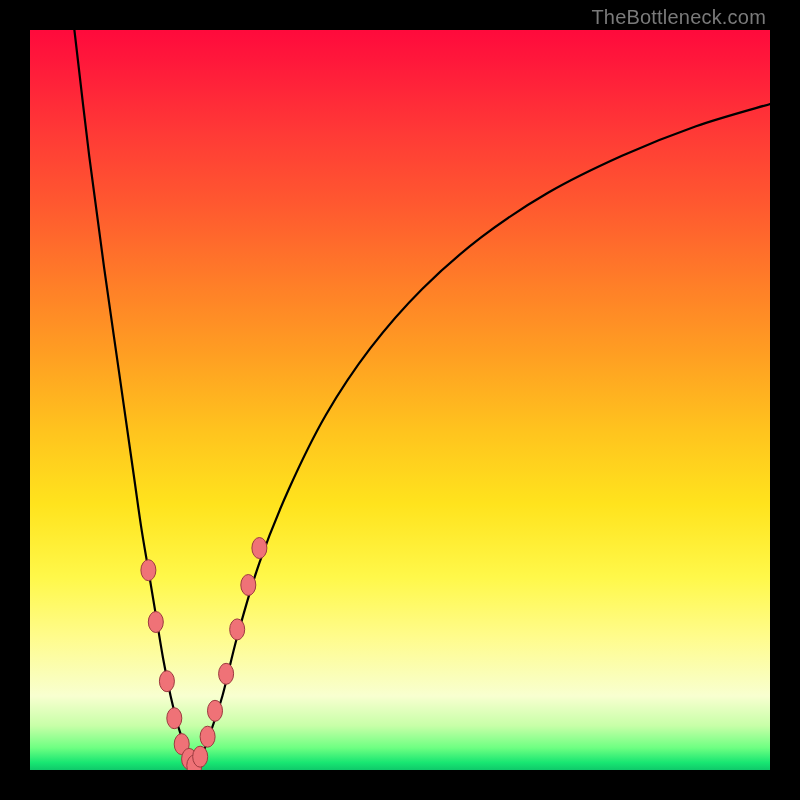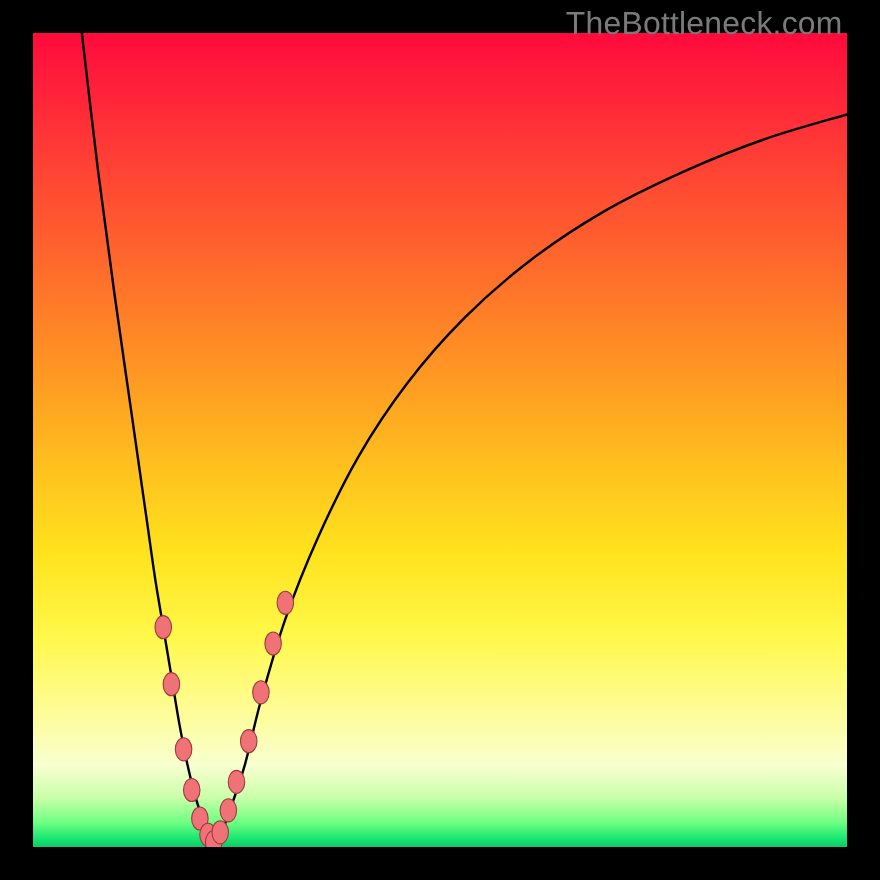--- a/index.html
+++ b/index.html
@@ -53,21 +53,21 @@
   }
   .beads {
     position: absolute;
     inset: 0;
   }
   .watermark {
     position: absolute;
     top: 6px;
     right: 34px;
     color: #7a7a7a;
-    font-size: 29px;
+    font-size: 20px;
     font-weight: 500;
     letter-spacing: 0.2px;
     user-select: none;
   }
 </style>
 </head>
 <body>
 
 <div class="frame">
 

